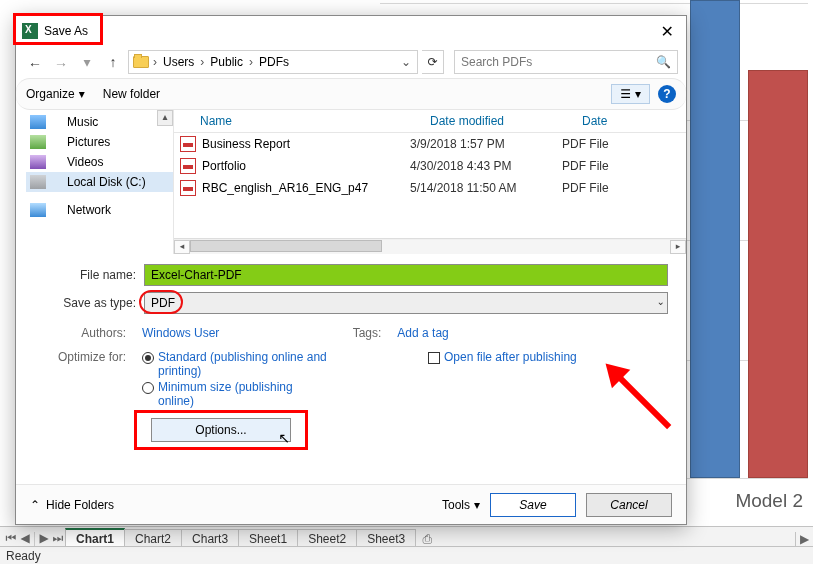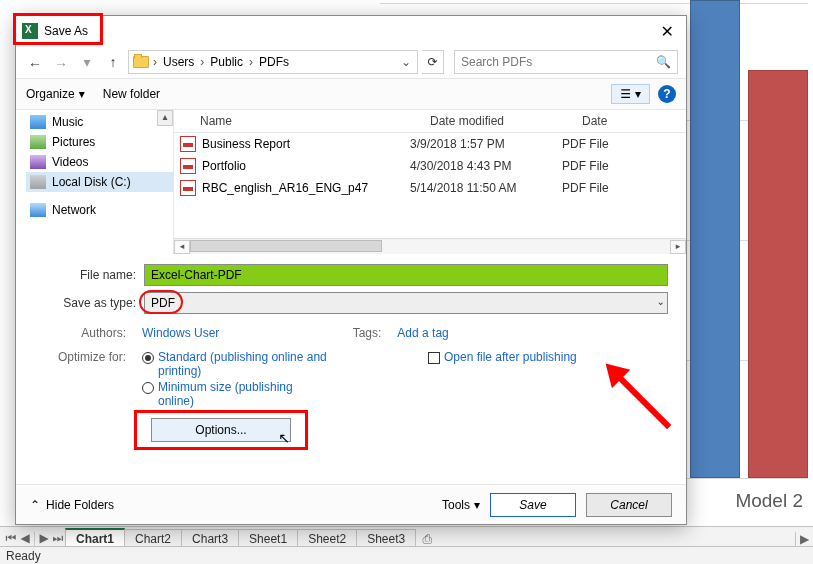--- a/index.html
+++ b/index.html
@@ -56,42 +56,42 @@
   .folder-icn { width:16px; height:12px; background:#f8ce55; border:1px solid #d6a93a; border-radius:1px; position:relative;}
   .folder-icn::before { content:""; position:absolute; top:-3px; left:0; width:6px; height:3px; background:#f8ce55; border:1px solid #d6a93a; border-bottom:none;}
   .crumb { color:#000; padding:0 2px; cursor:pointer; }
   .chev { color:#555; padding:0 2px; }
   .addr-drop { margin-left:auto; color:#555; padding:0 2px; cursor:pointer;}
   .refresh-btn { width:22px; height:24px; border:1px solid #d0d0d0; border-left:none; display:flex;align-items:center;justify-content:center; cursor:pointer; color:#333;}
   .search-box { flex:1; height:24px; border:1px solid #d0d0d0; margin-left:6px; display:flex; align-items:center; padding:0 6px; color:#777;}
   .search-icn { margin-left:auto; color:#777;}
 
   .toolbar-row { height: 32px; border-top:1px solid #e6e6e6; border-bottom:1px solid #e6e6e6; background:#fbfbfb;
-    display:flex; align-items:center; padding:0 10px; gap:18px;}
+    display:flex; align-items:center; padding:0 10px; gap:18px;border-radius:14px;}
   .org-btn, .newf-btn { color:#000; cursor:pointer; display:flex; align-items:center; gap:4px;}
   .right-tools { margin-left:auto; display:flex; align-items:center; gap:8px;}
   .view-btn { border:1px solid #b5cde6; background:#e9f2fb; padding:2px 8px; cursor:pointer; display:flex; gap:4px; align-items:center;}
   .help-btn { width:18px; height:18px; border-radius:50%; background:#0b63c5; color:#fff; display:flex;align-items:center;justify-content:center; font-weight:bold; cursor:pointer;}
 
   .explorer-body { display:flex; height: 144px; }
   .tree { width: 158px; border-right:1px solid #e6e6e6; overflow:hidden; position:relative;}
   .tree-scroll-up { position:absolute; right:0; top:0; width:16px; height:16px; background:#f0f0f0; border:1px solid #ccc; text-align:center; font-size:10px; color:#555;}
   .tree ul { list-style:none; padding: 2px 0 2px 10px;}
-  .tree li { display:flex; align-items:center; gap:6px; padding:3px 4px; cursor:pointer; color:#000;}
+  .tree li { display:flex; align-items:center; gap:21px; padding:3px 4px; cursor:pointer; color:#000;}
   .tree li.selected { background:#d9e8f7; }
   .tree li.spacer { height:8px; padding:0; cursor:default;}
   .tree-icn { width:16px; height:14px; display:inline-block; }
   .icn-music   { background: linear-gradient(#8bc6ff,#3a8ad6);}
   .icn-pic     { background: linear-gradient(#b5e0a0,#5fa845);}
   .icn-vid     { background: linear-gradient(#d7b7f0,#8150b5);}
   .icn-drive   { background: linear-gradient(#cfd2d6,#9ea1a5);}
   .icn-net     { background: linear-gradient(#b1dcff,#3a8ad6);}
 
   .filepane { flex:1; position:relative; overflow:hidden;}
-  .col-headers { display:flex; border-bottom:1px solid #e6e6e6; padding: 4px 0 4px 26px; color:#404040;}
+  .col-headers { display:flex; border-bottom:1px solid #e6e6e6; padding: 4px 0 4px 26px; color:#0369a1;}
   .col-name { flex: 0 0 230px; cursor:pointer;} .col-date { flex:0 0 152px; cursor:pointer;} .col-type { flex:1; cursor:pointer;}
   .file-row { display:flex; align-items:center; padding: 3px 0 3px 6px; color:#000;}
   .pdf-icn { width:16px; height:16px; background:#fff; border:1px solid #c33; position:relative; margin-right:4px;}
   .pdf-icn::after { content:""; position:absolute; left:2px; right:2px; top:6px; height:4px; background:#c33;}
   .fcell-name { flex:0 0 230px; display:flex; align-items:center; gap:2px;} .fcell-date { flex:0 0 152px; color:#333;} .fcell-type { flex:1; color:#333;}
   .hscroll { position:absolute; left:0; right:0; bottom:0; height:16px; background:#f0f0f0; border-top:1px solid #ddd; display:flex; align-items:center;}
   .hs-btn { width:16px; height:14px; border:1px solid #ccc; background:#fafafa; text-align:center; font-size:9px; color:#555; cursor:pointer;}
   .hs-track { flex:1; height:14px; background:#f5f5f5; position:relative;}
   .hs-thumb { position:absolute; left:0; top:0; height:12px; width:40%; background:#d8d8d8; border:1px solid #bbb;}
   .hs-right-btn { margin-left:auto;}

